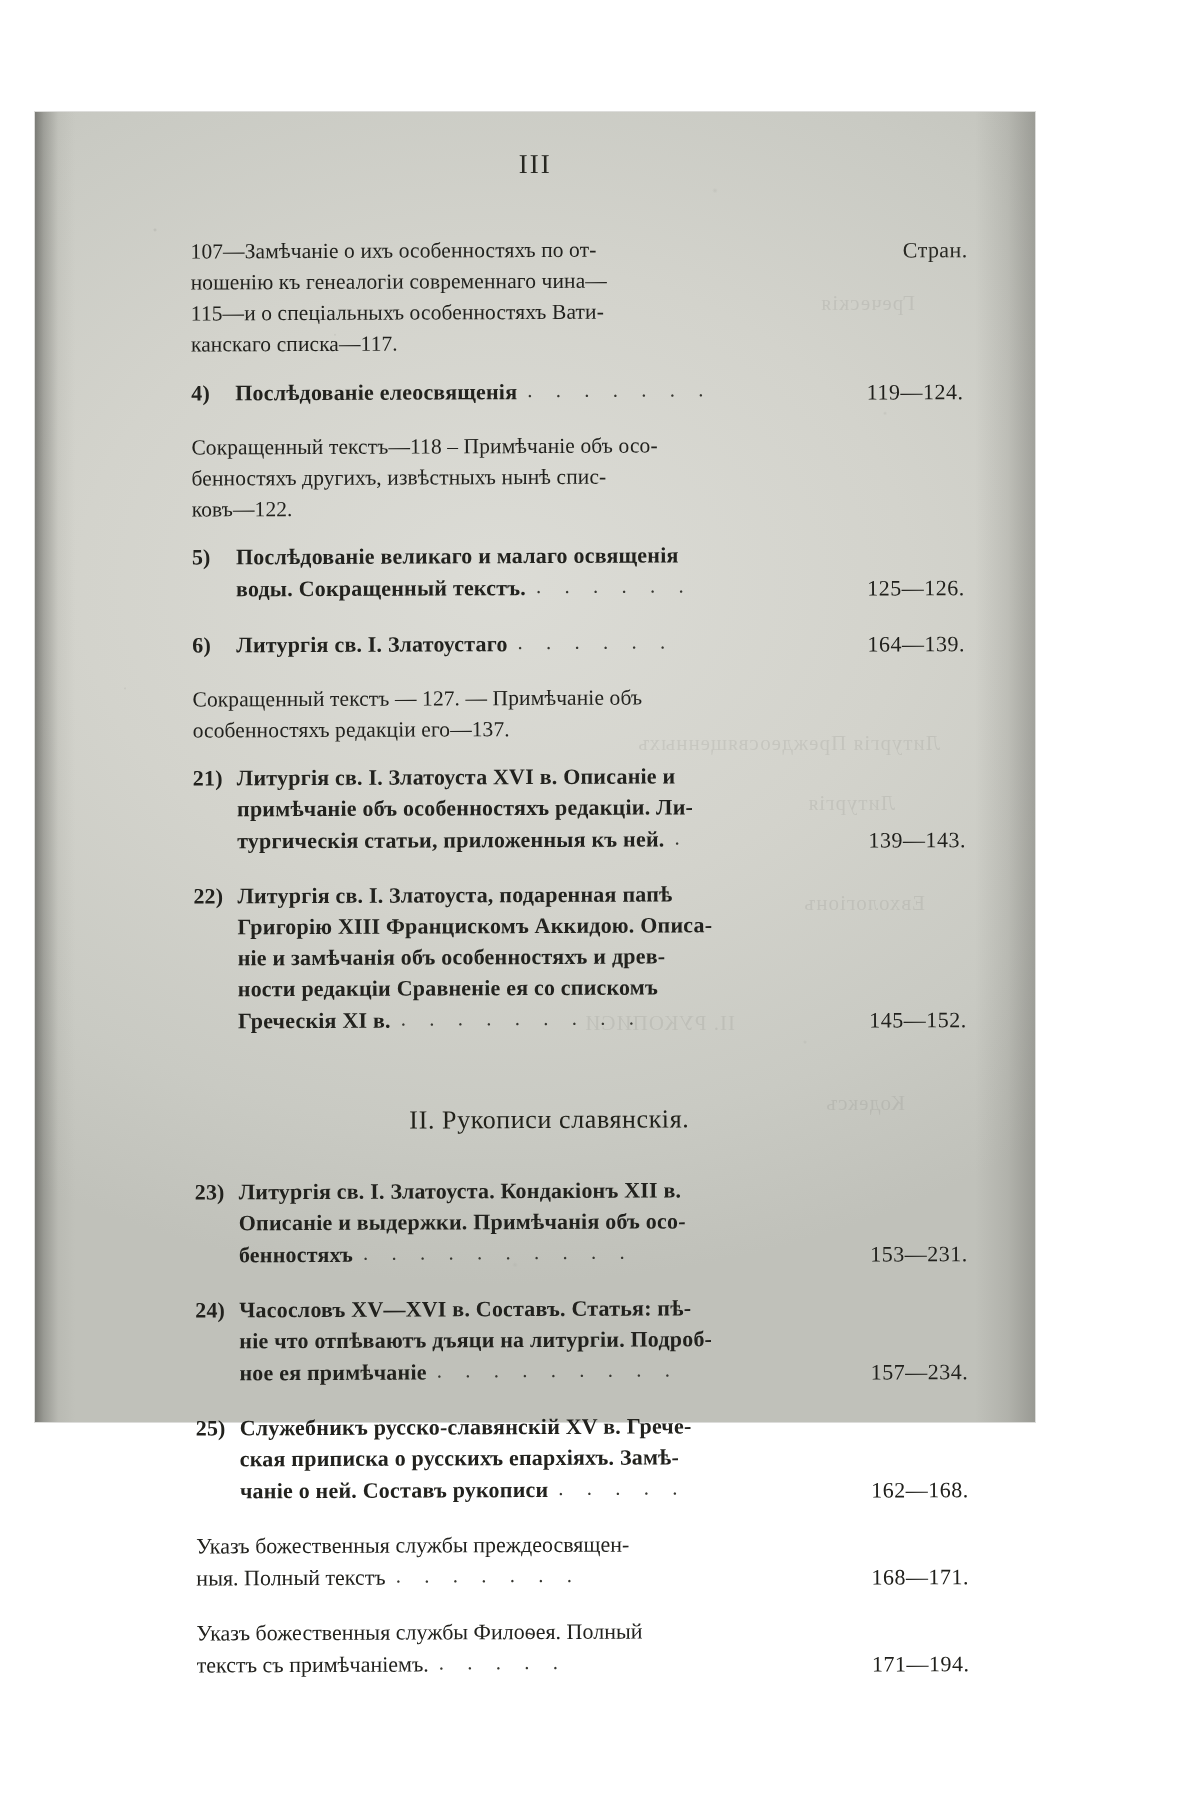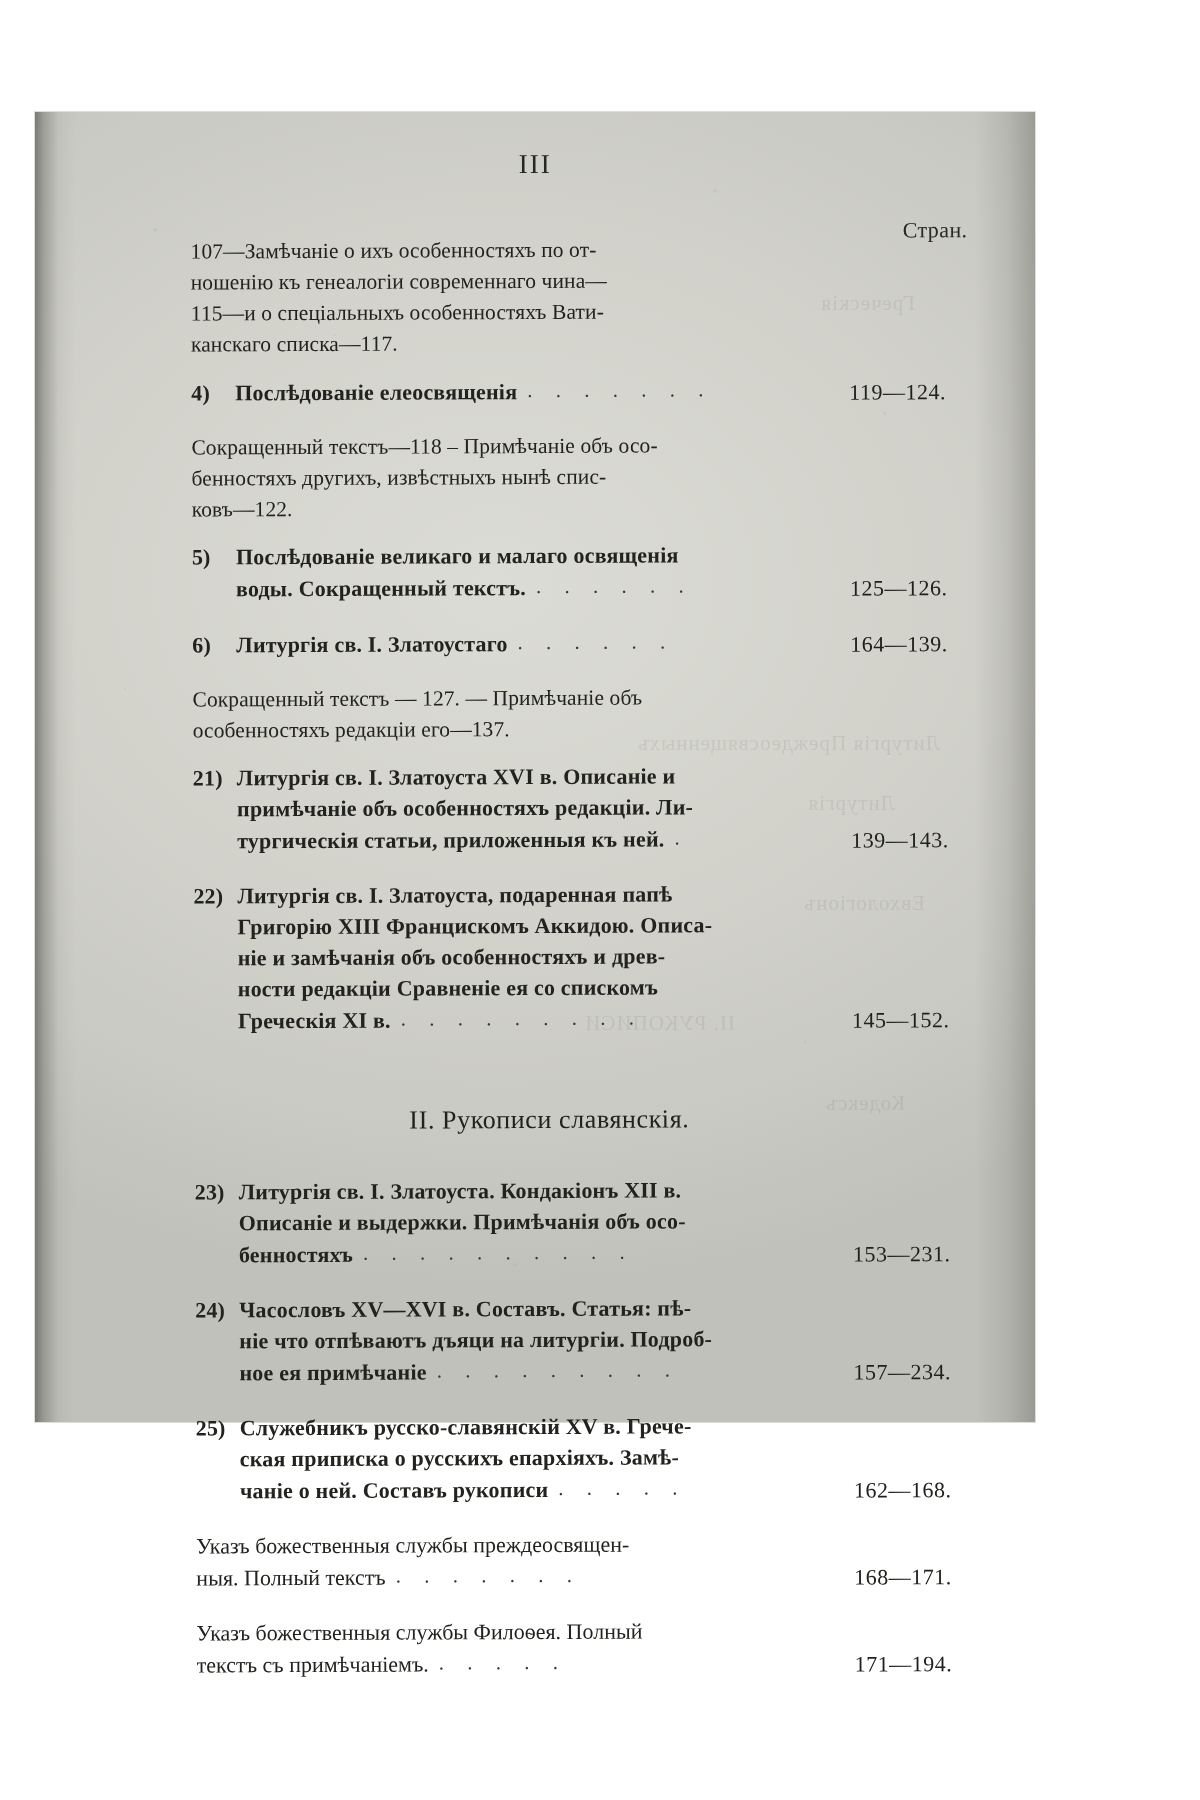--- a/index.html
+++ b/index.html
@@ -109,21 +109,21 @@
     text-align: center;
     font-size: 27px;
     letter-spacing: 2px;
     font-family: "Liberation Serif", serif;
     color: #2a2a25;
   }
 
   .col-header {
     position: absolute;
     right: 68px;
-    top: 92px;
+    top: 112px;
     font-size: 22px;
     color: #2c2c27;
     letter-spacing: 0.4px;
   }
 
   .toc {
     position: absolute;
     left: 155px;
     top: 108px;
     width: 790px;
@@ -137,21 +137,21 @@
     margin-bottom: 2px;
   }
 
   .entry .body {
     flex: 1 1 auto;
     min-width: 0;
   }
 
   .entry .pages {
     flex: 0 0 132px;
-    text-align: left;
+    text-align: center;
     padding-left: 14px;
     font-size: 22px;
     letter-spacing: 0.5px;
     white-space: nowrap;
     color: #242420;
   }
 
   
   .entry .pages.baseline-last {
     align-self: flex-end;

